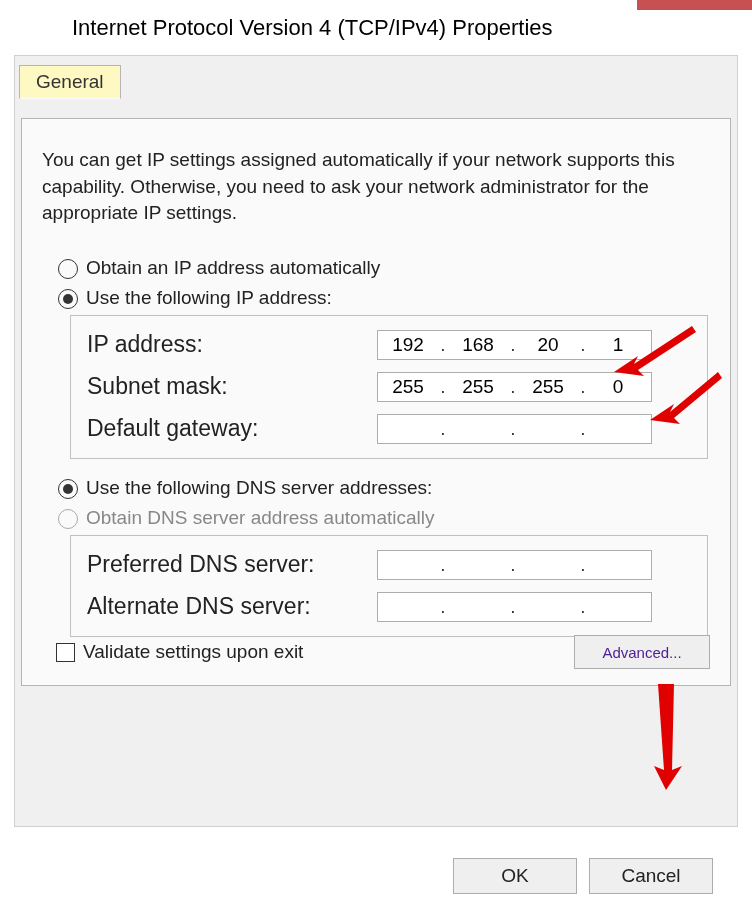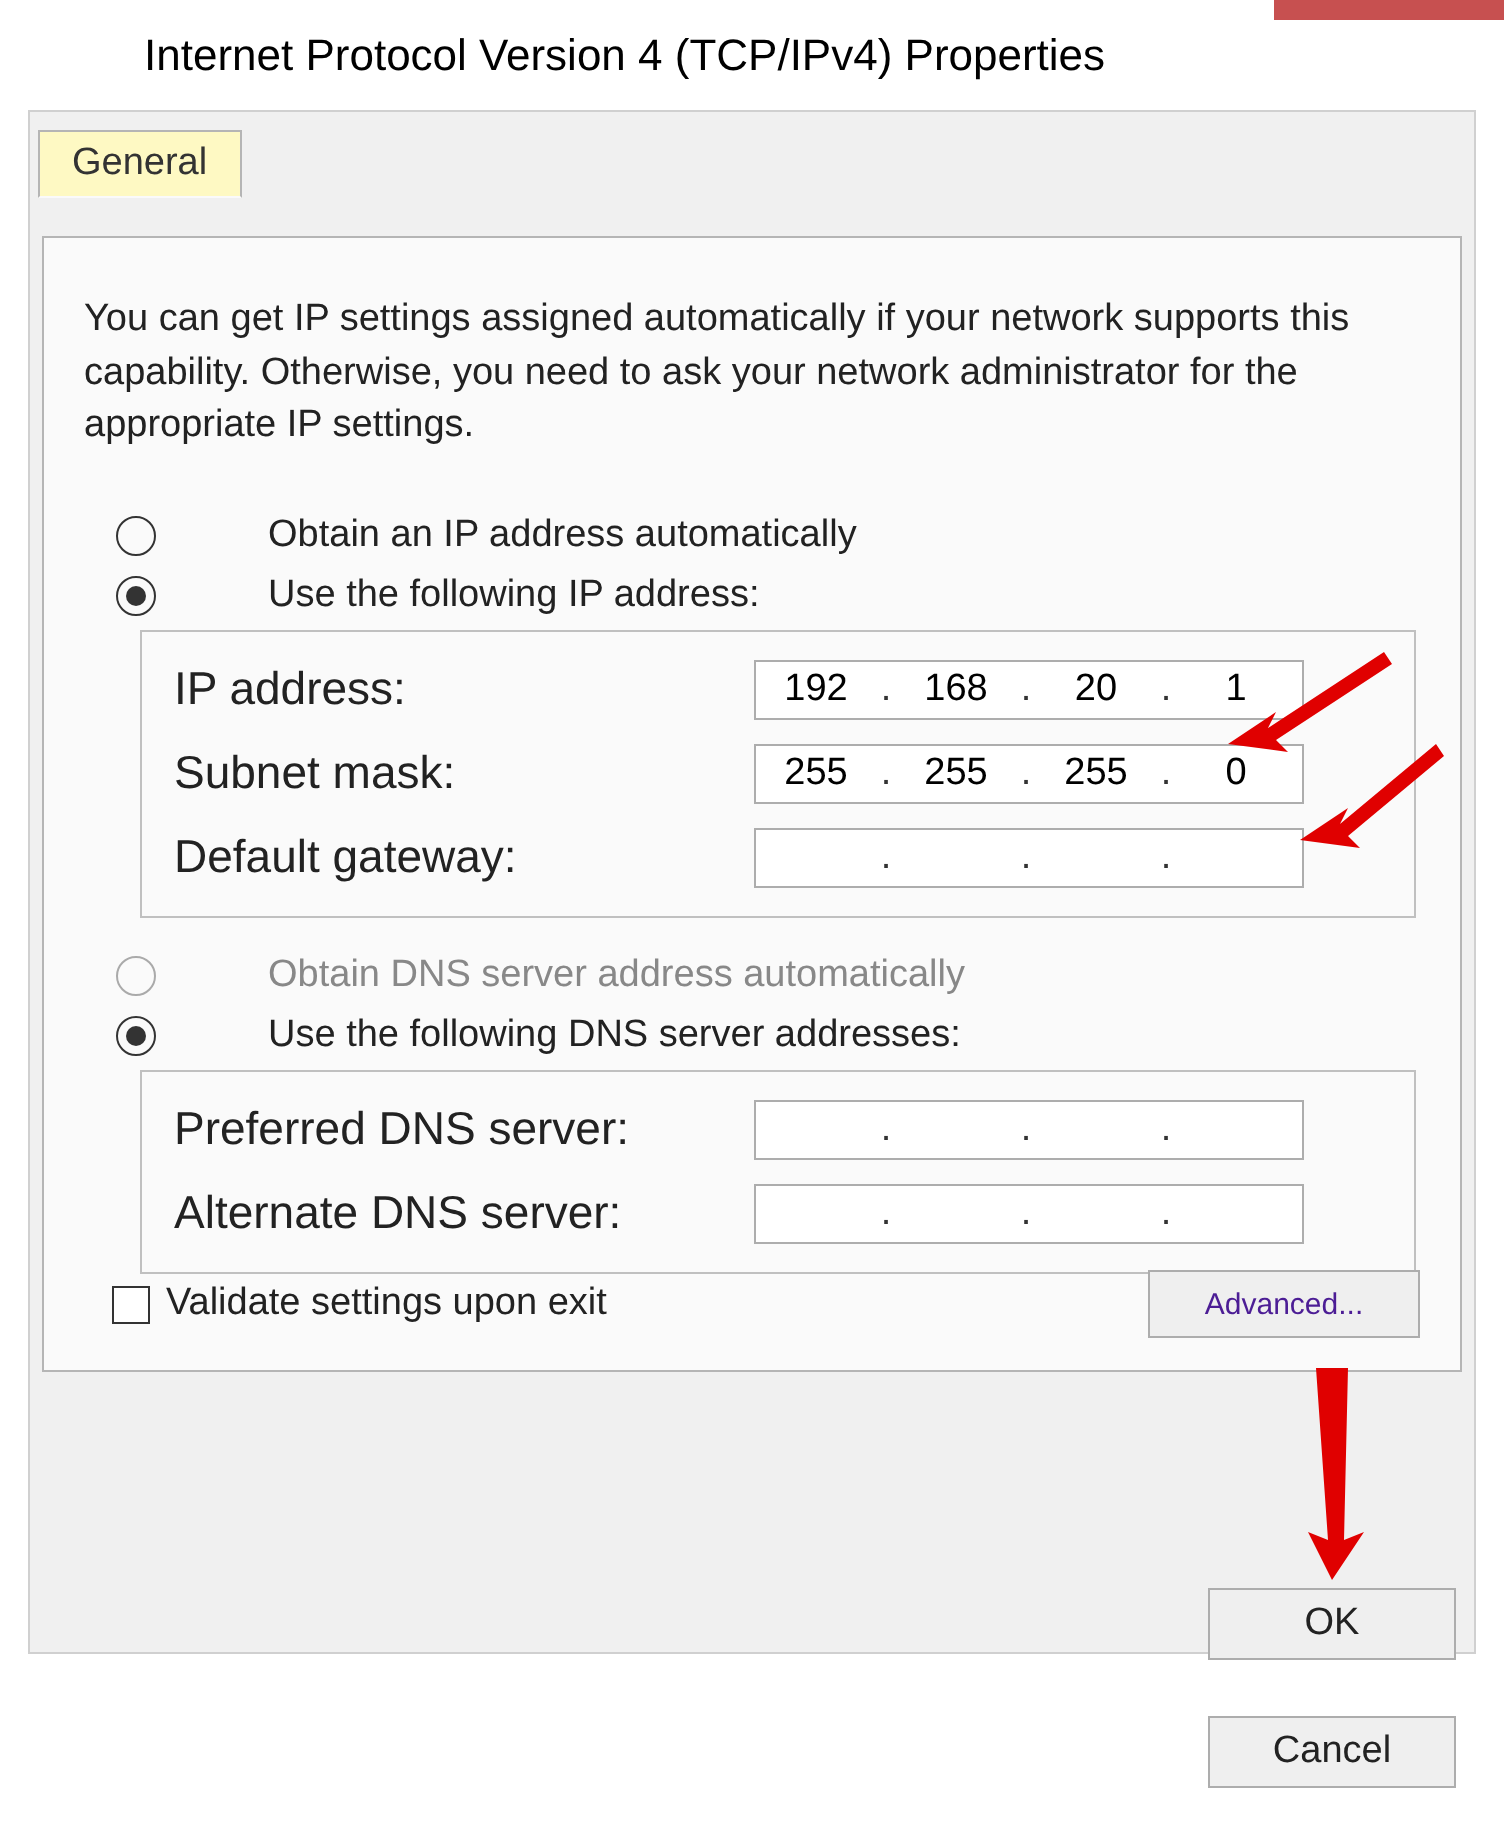--- a/index.html
+++ b/index.html
@@ -72,24 +72,23 @@
       font-size: 19px;
       color: #222;
       position: relative;
     }
     .desc {
       line-height: 1.4;
       margin-bottom: 30px;
     }
     .radio-row {
       display: flex;
-      align-items: center;
+      align-items: flex-end;
       margin-left: 16px;
       margin-bottom: 8px;
-      gap: 48px;
     }
     .radio {
       width: 20px;
       height: 20px;
       border: 1.5px solid #333;
       border-radius: 50%;
       margin-right: 8px;
       display: inline-flex;
       align-items: center;
       justify-content: center;
@@ -190,24 +189,23 @@
       background: #efefef;
       border: 1px solid #adadad;
       font-size: 15px;
       color: #4c1d95;
       cursor: pointer;
       font-family: inherit;
     }
     .footer {
       position: absolute;
       bottom: 18px;
-      right: 24px;
-      display: flex;
-      gap: 28px;
-      flex-direction: column;
+      right: 39px;
+      display: flex;
+      gap: 12px;
     }
     .footer button {
       width: 124px;
       height: 36px;
       background: #efefef;
       border: 1px solid #adadad;
       font-size: 19px;
       font-family: inherit;
       color: #222;
       cursor: pointer;
@@ -277,26 +275,26 @@
             <input class="ip-oct" value="" style="">
             <span class="ip-dot">.</span>
             <input class="ip-oct" value="" style="">
             <span class="ip-dot">.</span>
             <input class="ip-oct" value="" style="">
           </div>
         </div>
       </div>
 
       <div class="radio-row">
+        <span class="radio selected"></span>
+        <span class="radio-label">Use the following DNS server addresses:</span>
+      </div>
+      <div class="radio-row">
         <span class="radio disabled"></span>
         <span class="radio-label disabled">Obtain DNS server address automatically</span>
-      </div>
-      <div class="radio-row">
-        <span class="radio selected"></span>
-        <span class="radio-label">Use the following DNS server addresses:</span>
       </div>
 
       <div class="group">
         <div class="field-row">
           <div class="field-label">Preferred DNS server:</div>
           <div class="ip-input">
             <input class="ip-oct" value="" style="">
             <span class="ip-dot">.</span>
             <input class="ip-oct" value="" style="">
             <span class="ip-dot">.</span>

